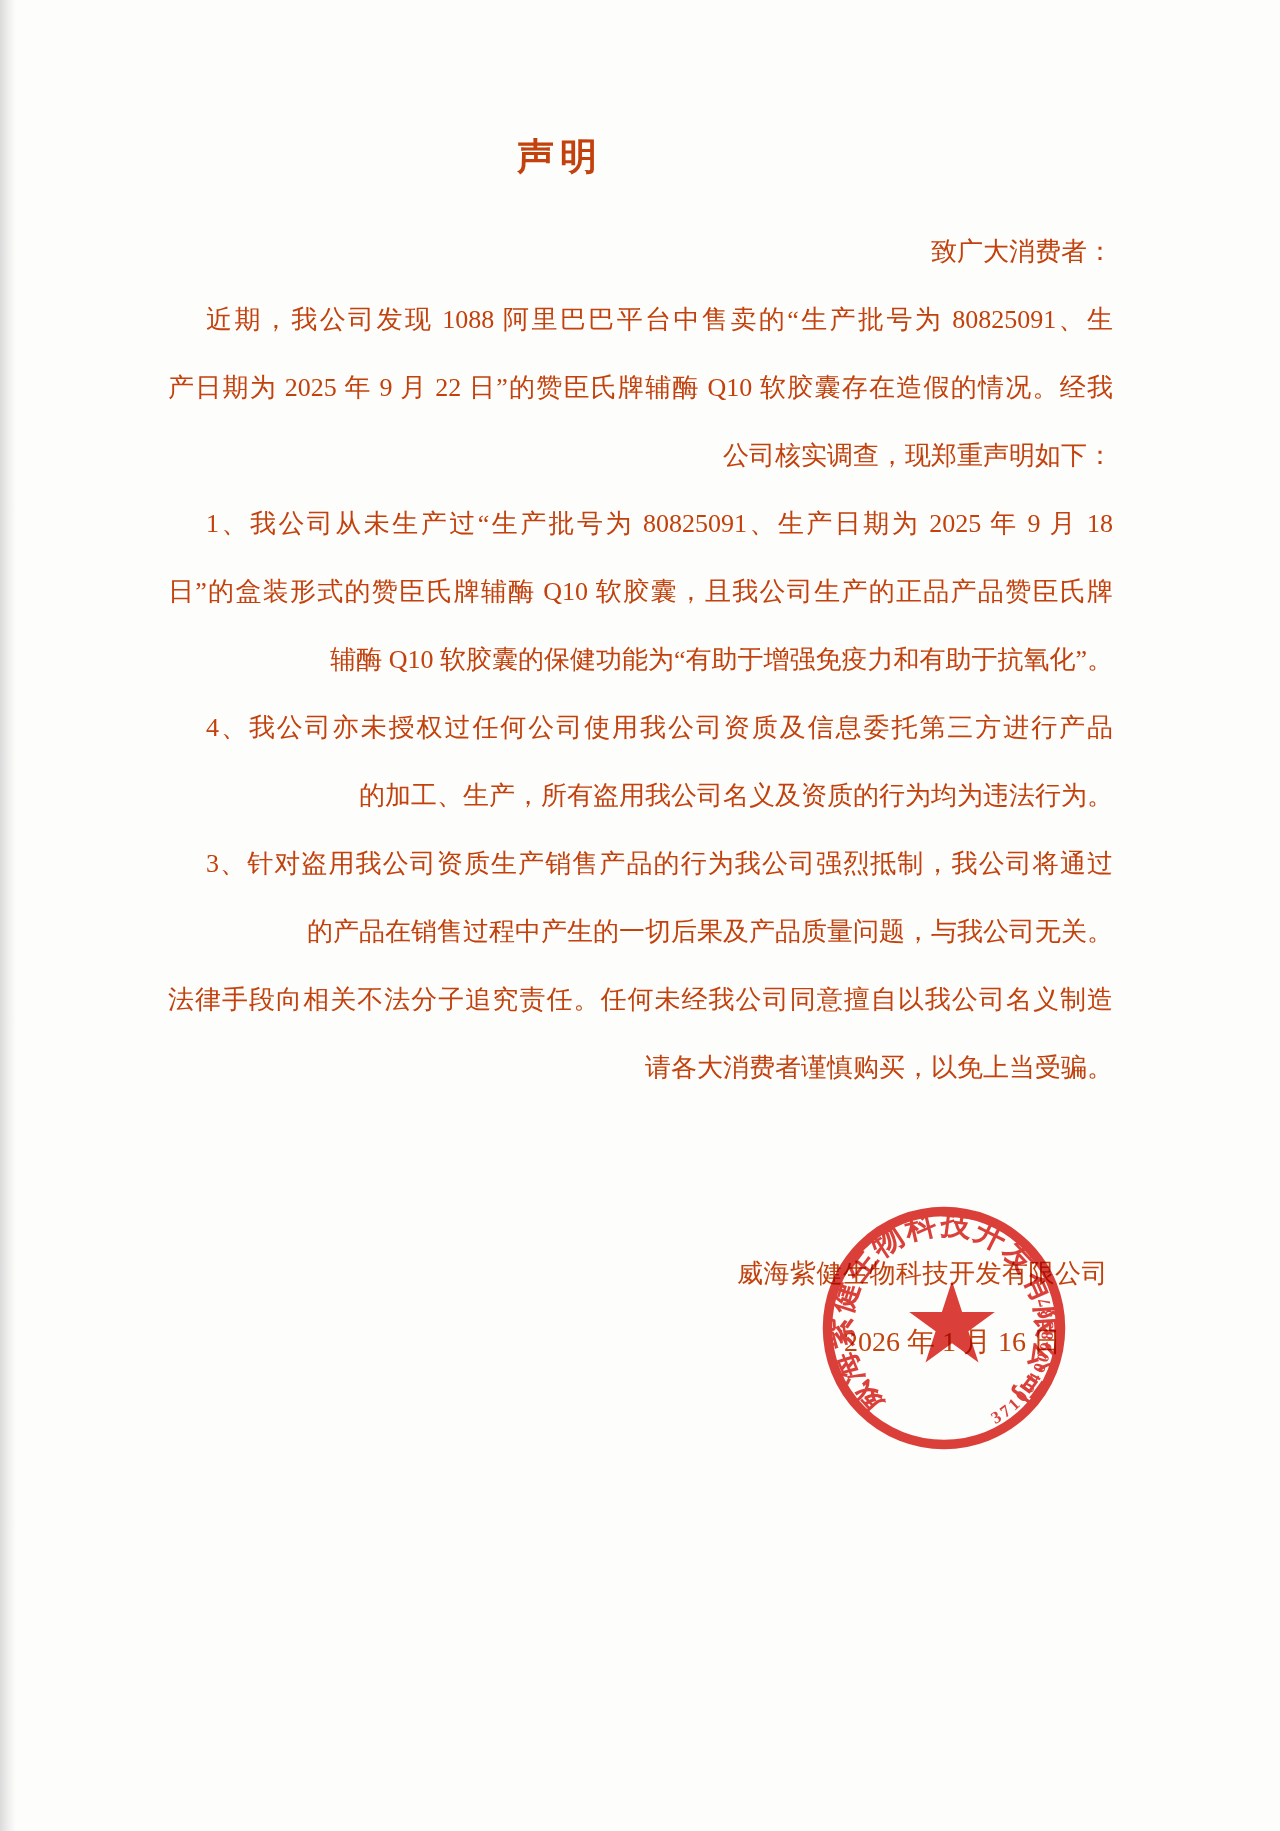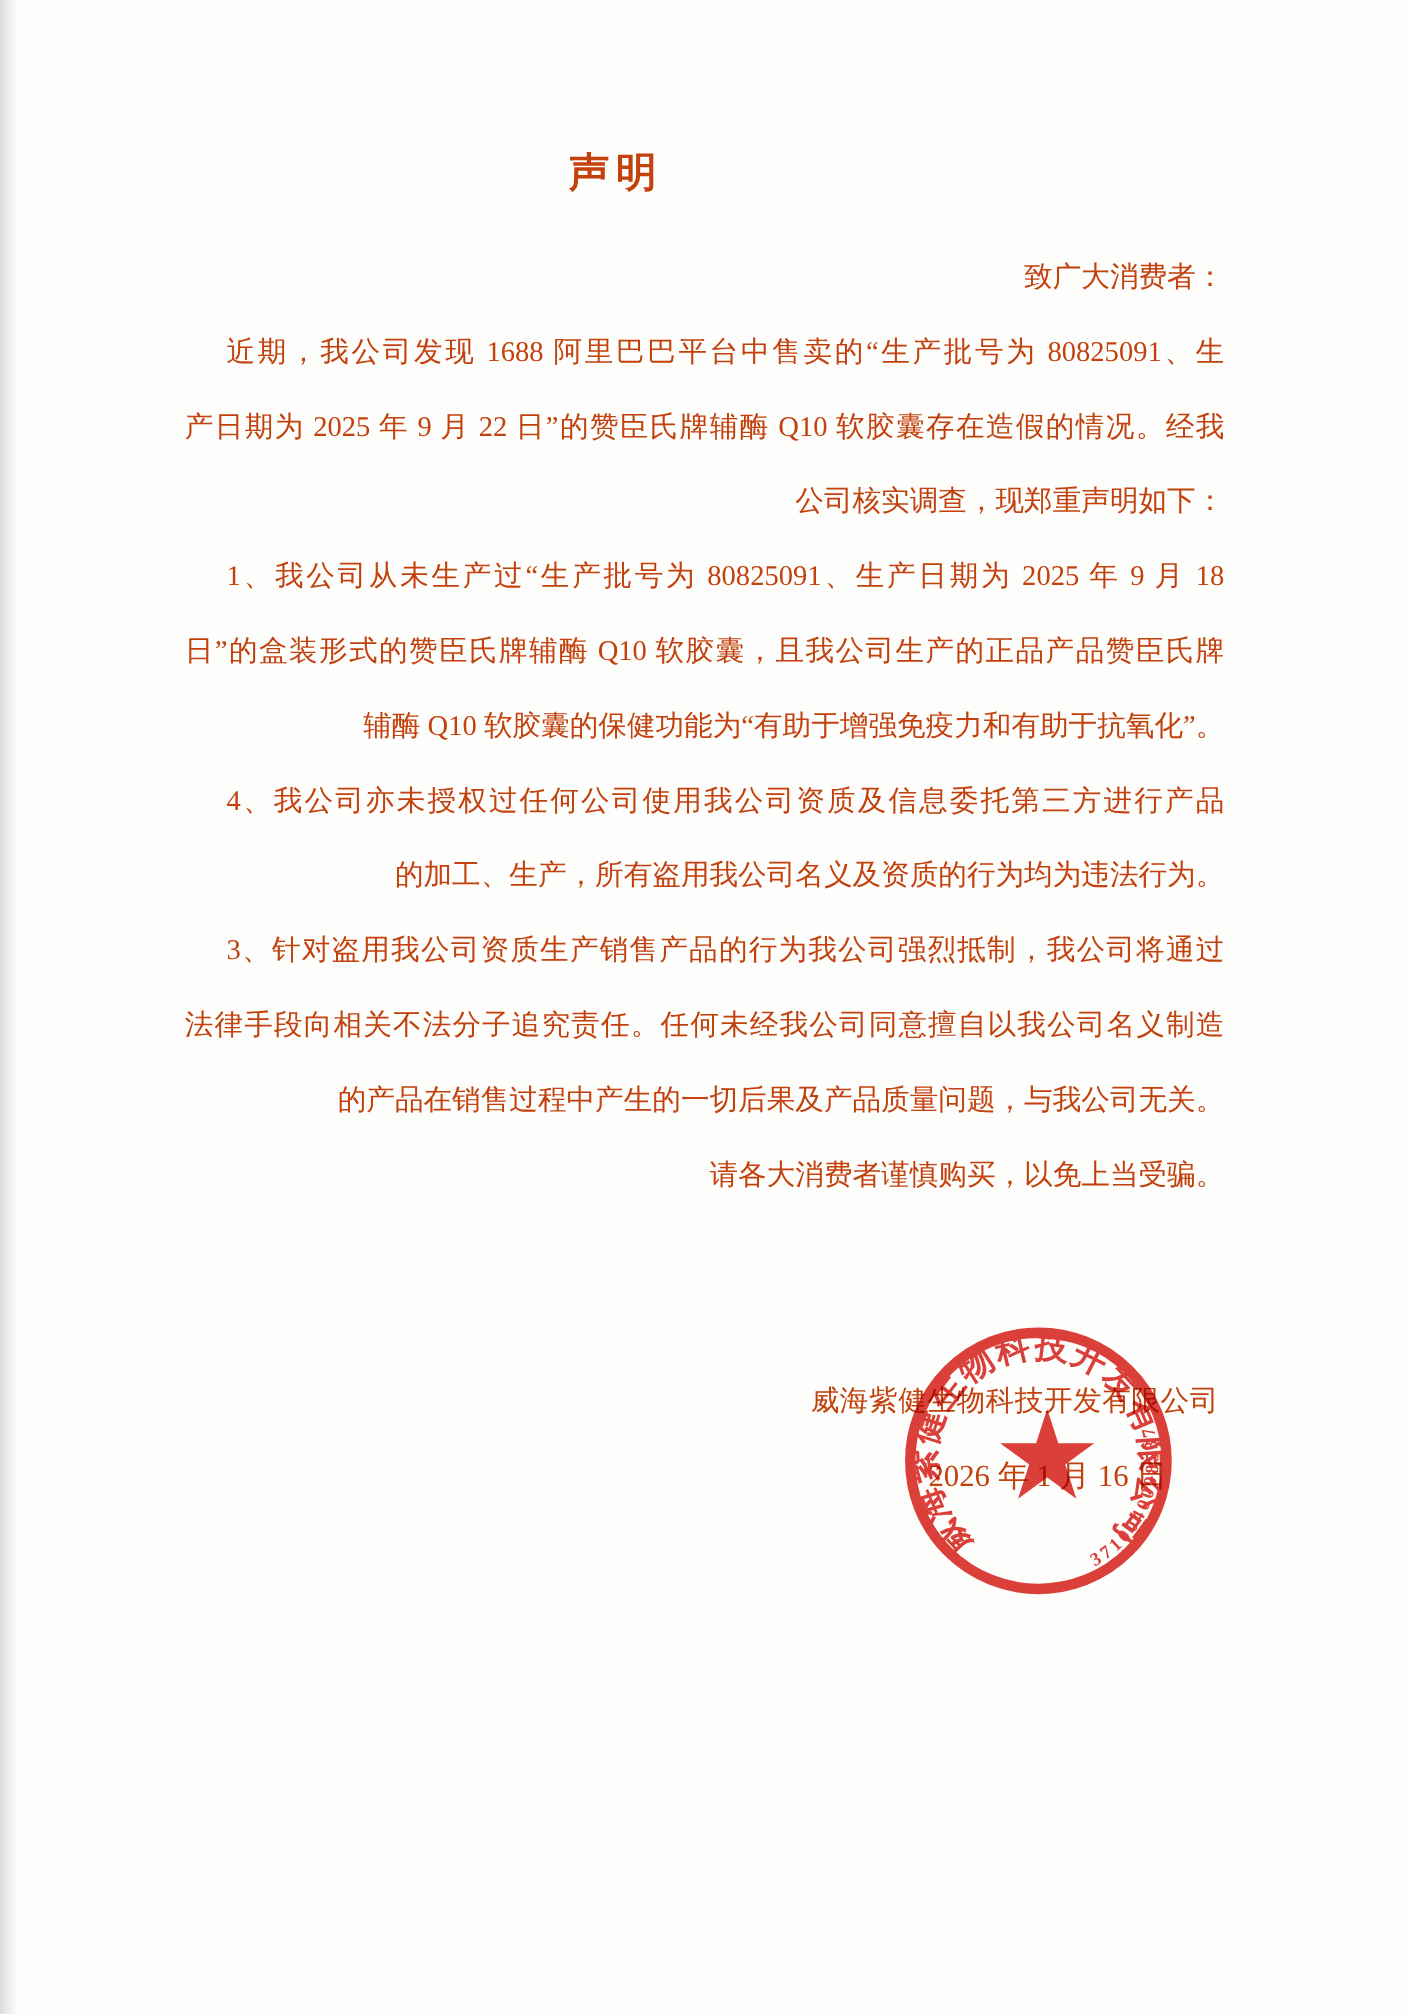--- a/index.html
+++ b/index.html
@@ -84,31 +84,31 @@
 
 <div class="page">
 
   <div class="edge-shadow"></div>
 
   <div class="doc-title">声明</div>
 
   <div class="doc-body">
 
   <div class="doc-line">致广大消费者：</div>
-      <div class="doc-line indent justify">近期，我公司发现 1688 阿里巴巴平台中售卖的“生产批号为 80825091、生</div>
+      <div class="doc-line indent justify">近期，我公司发现 1088 阿里巴巴平台中售卖的“生产批号为 80825091、生</div>
       <div class="doc-line justify">产日期为 2025 年 9 月 22 日”的赞臣氏牌辅酶 Q10 软胶囊存在造假的情况。经我</div>
       <div class="doc-line">公司核实调查，现郑重声明如下：</div>
       <div class="doc-line indent justify">1、我公司从未生产过“生产批号为 80825091、生产日期为 2025 年 9 月 18</div>
       <div class="doc-line justify">日”的盒装形式的赞臣氏牌辅酶 Q10 软胶囊，且我公司生产的正品产品赞臣氏牌</div>
       <div class="doc-line">辅酶 Q10 软胶囊的保健功能为“有助于增强免疫力和有助于抗氧化”。</div>
       <div class="doc-line indent justify">4、我公司亦未授权过任何公司使用我公司资质及信息委托第三方进行产品</div>
       <div class="doc-line">的加工、生产，所有盗用我公司名义及资质的行为均为违法行为。</div>
       <div class="doc-line indent justify">3、针对盗用我公司资质生产销售产品的行为我公司强烈抵制，我公司将通过</div>
+      <div class="doc-line">的产品在销售过程中产生的一切后果及产品质量问题，与我公司无关。</div>
       <div class="doc-line justify">法律手段向相关不法分子追究责任。任何未经我公司同意擅自以我公司名义制造</div>
-      <div class="doc-line">的产品在销售过程中产生的一切后果及产品质量问题，与我公司无关。</div>
       <div class="doc-line indent">请各大消费者谨慎购买，以免上当受骗。</div>
     </div>
 
   <div class="sig-company">威海紫健生物科技开发有限公司</div>
 
   <div class="sig-date">2026 年 1 月 16 日</div>
 
   <svg class="seal" viewBox="-150 -150 300 300" xmlns="http://www.w3.org/2000/svg">
     <defs>
       <path id="ringPath" d="M -57.9 74.1 A 94 94 0 1 1 57.9 74.1" fill="none"></path>

